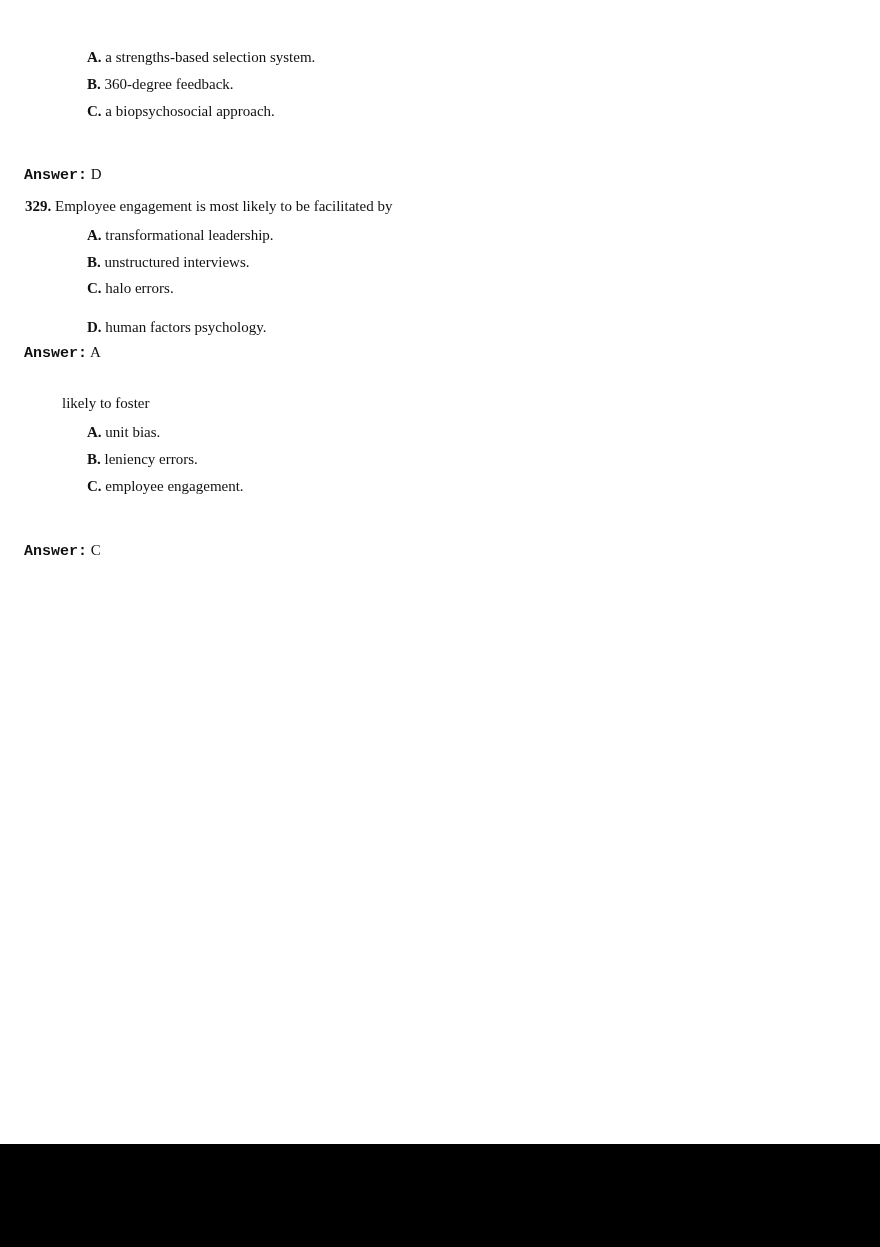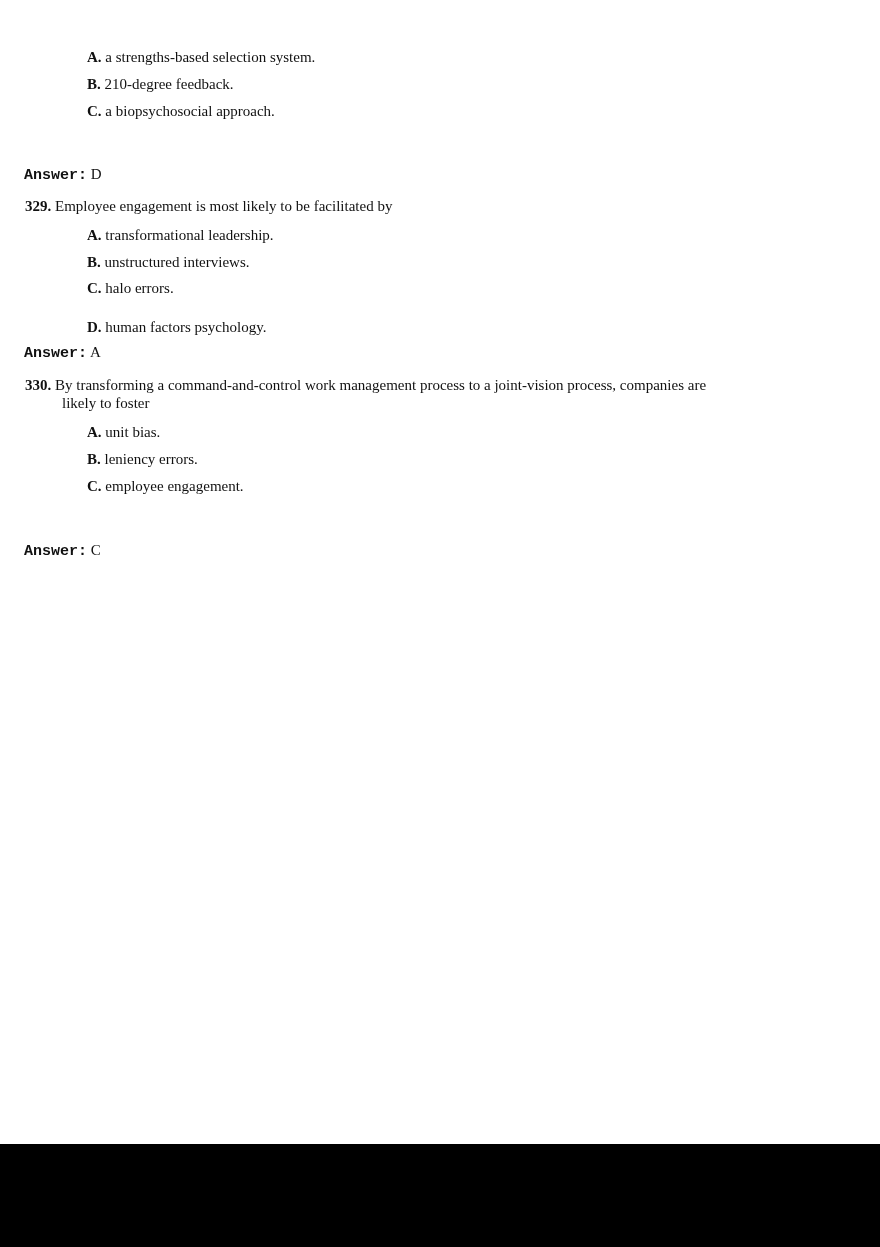--- a/index.html
+++ b/index.html
@@ -65,21 +65,21 @@
 <body>
 
 <div class="page">
 
   <div class="line opt" style="top:39px;">
     <span class="letter">A.</span>
     <span>a strengths-based selection system.</span>
   </div>
   <div class="line opt" style="top:66px;">
     <span class="letter">B.</span>
-    <span>210-degree feedback.</span>
+    <span>360-degree feedback.</span>
   </div>
   <div class="line opt" style="top:93px;">
     <span class="letter">C.</span>
     <span>a biopsychosocial approach.</span>
   </div>
   <div class="line answer" style="top:156px;">
     <span class="lbl">Answer:</span>
     <span>D</span>
   </div>
 
@@ -101,24 +101,20 @@
   </div>
   <div class="line opt" style="top:309px;text-align:right;">
     <span class="letter">D.</span>
     <span>human factors psychology.</span>
   </div>
   <div class="line answer" style="top:334px;">
     <span class="lbl">Answer:</span>
     <span>A</span>
   </div>
 
-  <div class="line question" style="top:367px;">
-    <span class="num">330.</span>
-    <span>By transforming a command-and-control work management process to a joint-vision process, companies are</span>
-  </div>
   <div class="line cont" style="top:385px;">
     <span>likely to foster</span>
   </div>
   <div class="line opt" style="top:414px;">
     <span class="letter">A.</span>
     <span>unit bias.</span>
   </div>
   <div class="line opt" style="top:441px;">
     <span class="letter">B.</span>
     <span>leniency errors.</span>

